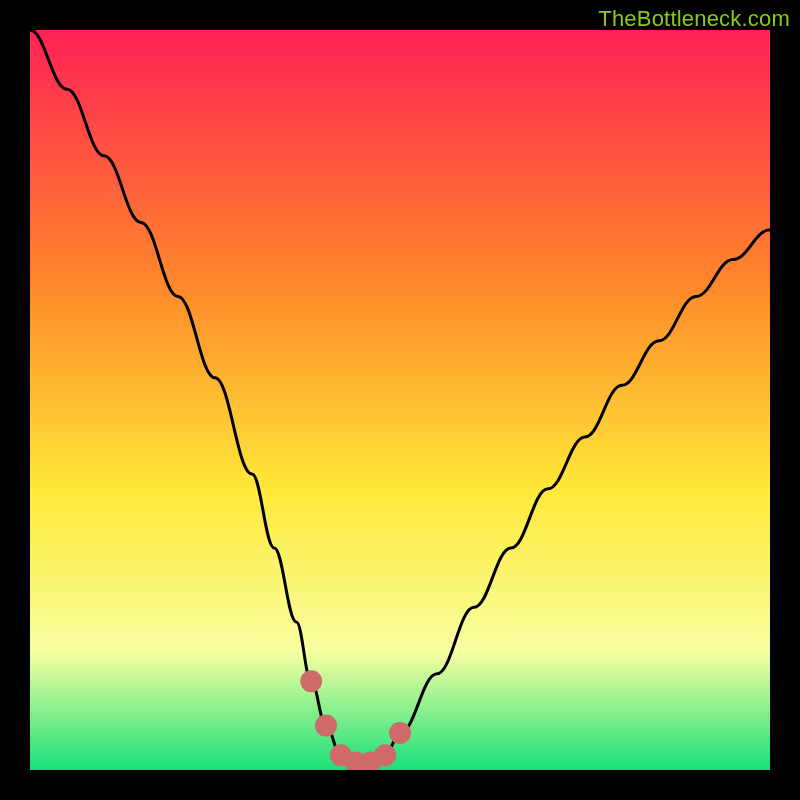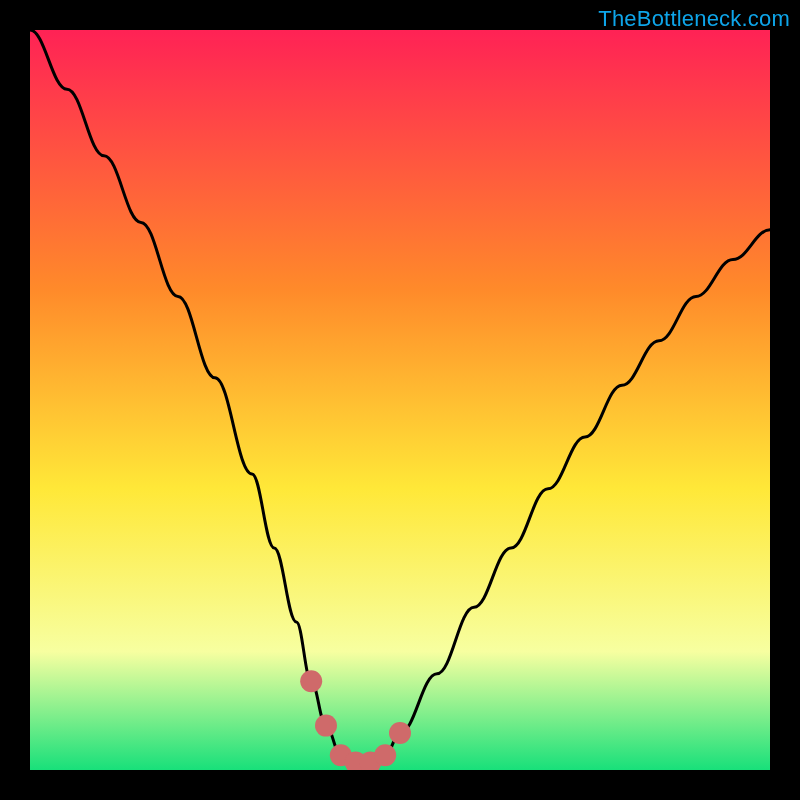--- a/index.html
+++ b/index.html
@@ -24,21 +24,21 @@
     left: 30px;
     top: 30px;
     width: 740px;
     height: 740px;
     overflow: hidden;
   }
   .watermark {
     position: absolute;
     top: 6px;
     right: 10px;
-    color: #0ea5e9;
+    color: #84cc16;
     font-size: 22px;
     font-weight: 500;
     letter-spacing: 0.2px;
     z-index: 10;
   }
   svg {
     display: block;
   }
 </style>
 </head>

